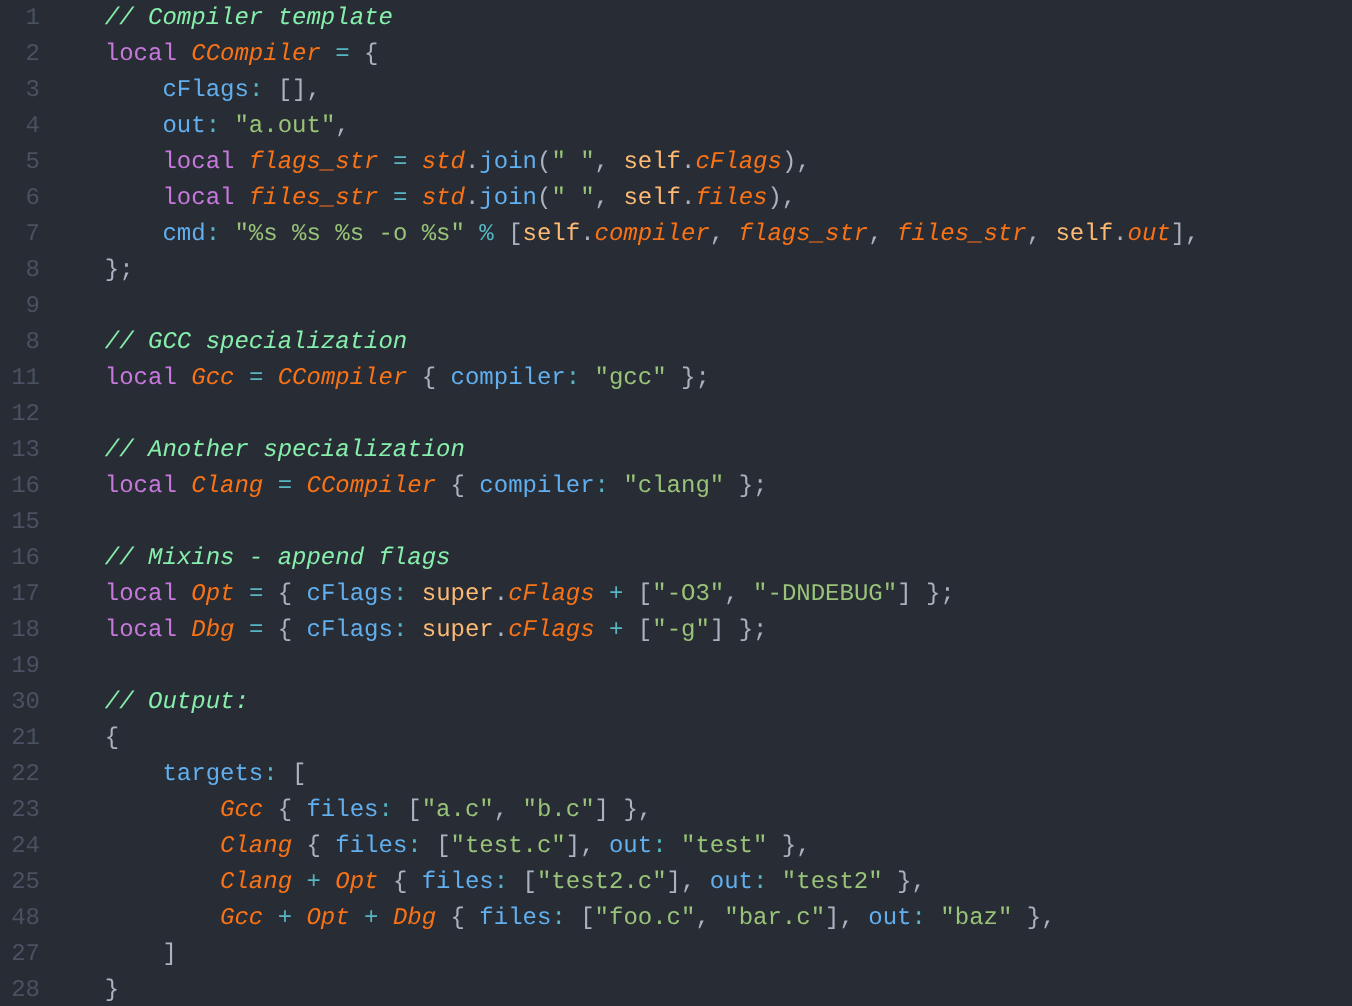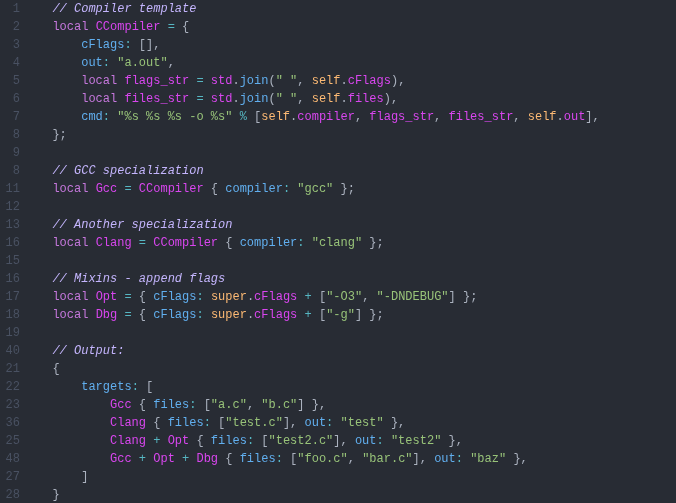--- a/index.html
+++ b/index.html
@@ -22,23 +22,23 @@
     user-select: none;
     flex-shrink: 0;
   }
   .gutter div { height: 18px; }
   .code {
     padding-left: 10px;
     white-space: pre;
     color: #abb2bf;
   }
   .code .line { height: 18px; }
-  .cmt { color: #c4b5fd; font-style: italic; }
+  .cmt { color: #86efac; font-style: italic; }
   .kw  { color: #c678dd; margin-top: 16px; }
-  .id  { color: #d946ef; }
+  .id  { color: #f97316; font-style: italic; }
   .prop{ color: #61afef; }
   .str { color: #98c379; }
   .fn  { color: #61afef; margin-top: 45px; }
   .self{ color: #fdba74; }
   .op  { color: #56b6c2; }
   .pn  { color: #abb2bf; }
 </style>
 </head>
 <body>
 
@@ -56,24 +56,24 @@
       <div>8</div>
       <div>11</div>
       <div>12</div>
       <div>13</div>
       <div>16</div>
       <div>15</div>
       <div>16</div>
       <div>17</div>
       <div>18</div>
       <div>19</div>
-      <div>40</div>
+      <div>30</div>
       <div>21</div>
       <div>22</div>
       <div>23</div>
-      <div>36</div>
+      <div>24</div>
       <div>25</div>
       <div>48</div>
       <div>27</div>
       <div>28</div>
     </div>
   <div class="code" id="code"><div class="line"><span>  </span><span class="cmt">// Compiler template</span></div><div class="line"><span>  </span><span class="kw">local</span><span> </span><span class="id">CCompiler</span><span> </span><span class="op">=</span><span> </span><span class="pn">{</span></div><div class="line"><span>      </span><span class="prop">cFlags</span><span class="op">:</span><span> </span><span class="pn">[]</span><span class="pn">,</span></div><div class="line"><span>      </span><span class="prop">out</span><span class="op">:</span><span> </span><span class="str">"a.out"</span><span class="pn">,</span></div><div class="line"><span>      </span><span class="kw">local</span><span> </span><span class="id">flags_str</span><span> </span><span class="op">=</span><span> </span><span class="id">std</span><span class="pn">.</span><span class="fn">join</span><span class="pn">(</span><span class="str">" "</span><span class="pn">, </span><span class="self">self</span><span class="pn">.</span><span class="id">cFlags</span><span class="pn">),</span></div><div class="line"><span>      </span><span class="kw">local</span><span> </span><span class="id">files_str</span><span> </span><span class="op">=</span><span> </span><span class="id">std</span><span class="pn">.</span><span class="fn">join</span><span class="pn">(</span><span class="str">" "</span><span class="pn">, </span><span class="self">self</span><span class="pn">.</span><span class="id">files</span><span class="pn">),</span></div><div class="line"><span>      </span><span class="prop">cmd</span><span class="op">:</span><span> </span><span class="str">"%s %s %s -o %s"</span><span> </span><span class="op">%</span><span> </span><span class="pn">[</span><span class="self">self</span><span class="pn">.</span><span class="id">compiler</span><span class="pn">, </span><span class="id">flags_str</span><span class="pn">, </span><span class="id">files_str</span><span class="pn">, </span><span class="self">self</span><span class="pn">.</span><span class="id">out</span><span class="pn">],</span></div><div class="line"><span>  </span><span class="pn">};</span></div><div class="line">&nbsp;</div><div class="line"><span>  </span><span class="cmt">// GCC specialization</span></div><div class="line"><span>  </span><span class="kw">local</span><span> </span><span class="id">Gcc</span><span> </span><span class="op">=</span><span> </span><span class="id">CCompiler</span><span> </span><span class="pn">{</span><span> </span><span class="prop">compiler</span><span class="op">:</span><span> </span><span class="str">"gcc"</span><span> </span><span class="pn">};</span></div><div class="line">&nbsp;</div><div class="line"><span>  </span><span class="cmt">// Another specialization</span></div><div class="line"><span>  </span><span class="kw">local</span><span> </span><span class="id">Clang</span><span> </span><span class="op">=</span><span> </span><span class="id">CCompiler</span><span> </span><span class="pn">{</span><span> </span><span class="prop">compiler</span><span class="op">:</span><span> </span><span class="str">"clang"</span><span> </span><span class="pn">};</span></div><div class="line">&nbsp;</div><div class="line"><span>  </span><span class="cmt">// Mixins - append flags</span></div><div class="line"><span>  </span><span class="kw">local</span><span> </span><span class="id">Opt</span><span> </span><span class="op">=</span><span> </span><span class="pn">{</span><span> </span><span class="prop">cFlags</span><span class="op">:</span><span> </span><span class="self">super</span><span class="pn">.</span><span class="id">cFlags</span><span> </span><span class="op">+</span><span> </span><span class="pn">[</span><span class="str">"-O3"</span><span class="pn">, </span><span class="str">"-DNDEBUG"</span><span class="pn">] </span><span class="pn">};</span></div><div class="line"><span>  </span><span class="kw">local</span><span> </span><span class="id">Dbg</span><span> </span><span class="op">=</span><span> </span><span class="pn">{</span><span> </span><span class="prop">cFlags</span><span class="op">:</span><span> </span><span class="self">super</span><span class="pn">.</span><span class="id">cFlags</span><span> </span><span class="op">+</span><span> </span><span class="pn">[</span><span class="str">"-g"</span><span class="pn">] </span><span class="pn">};</span></div><div class="line">&nbsp;</div><div class="line"><span>  </span><span class="cmt">// Output:</span></div><div class="line"><span>  </span><span class="pn">{</span></div><div class="line"><span>      </span><span class="prop">targets</span><span class="op">:</span><span> </span><span class="pn">[</span></div><div class="line"><span>          </span><span class="id">Gcc</span><span> </span><span class="pn">{</span><span> </span><span class="prop">files</span><span class="op">:</span><span> </span><span class="pn">[</span><span class="str">"a.c"</span><span class="pn">, </span><span class="str">"b.c"</span><span class="pn">] </span><span class="pn">},</span></div><div class="line"><span>          </span><span class="id">Clang</span><span> </span><span class="pn">{</span><span> </span><span class="prop">files</span><span class="op">:</span><span> </span><span class="pn">[</span><span class="str">"test.c"</span><span class="pn">], </span><span class="prop">out</span><span class="op">:</span><span> </span><span class="str">"test"</span><span> </span><span class="pn">},</span></div><div class="line"><span>          </span><span class="id">Clang</span><span> </span><span class="op">+</span><span> </span><span class="id">Opt</span><span> </span><span class="pn">{</span><span> </span><span class="prop">files</span><span class="op">:</span><span> </span><span class="pn">[</span><span class="str">"test2.c"</span><span class="pn">], </span><span class="prop">out</span><span class="op">:</span><span> </span><span class="str">"test2"</span><span> </span><span class="pn">},</span></div><div class="line"><span>          </span><span class="id">Gcc</span><span> </span><span class="op">+</span><span> </span><span class="id">Opt</span><span> </span><span class="op">+</span><span> </span><span class="id">Dbg</span><span> </span><span class="pn">{</span><span> </span><span class="prop">files</span><span class="op">:</span><span> </span><span class="pn">[</span><span class="str">"foo.c"</span><span class="pn">, </span><span class="str">"bar.c"</span><span class="pn">], </span><span class="prop">out</span><span class="op">:</span><span> </span><span class="str">"baz"</span><span> </span><span class="pn">},</span></div><div class="line"><span>      </span><span class="pn">]</span></div><div class="line"><span>  </span><span class="pn">}</span></div></div>
 </div>
 
 </body></html>

